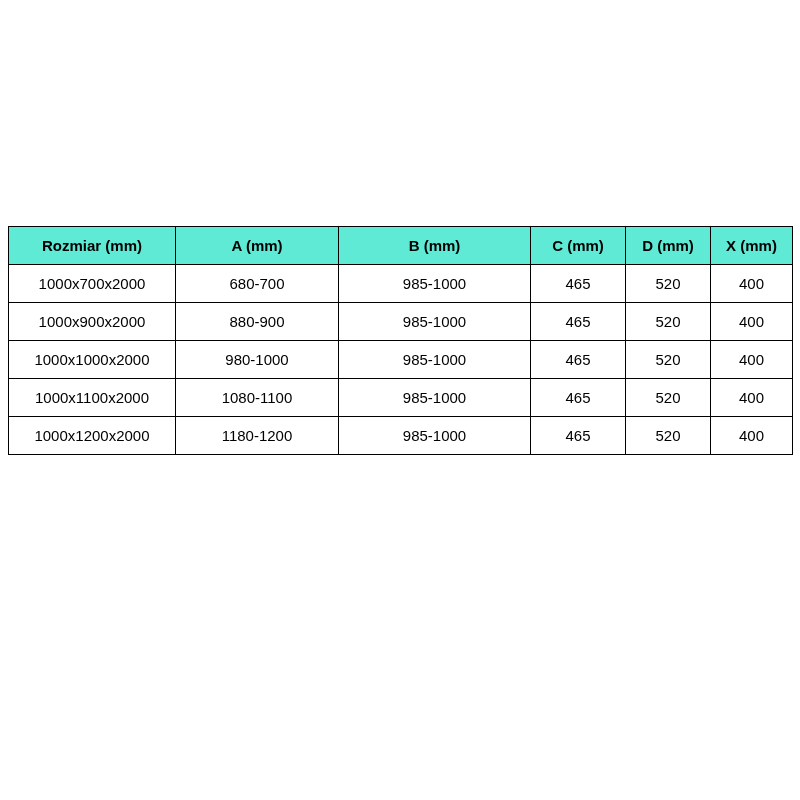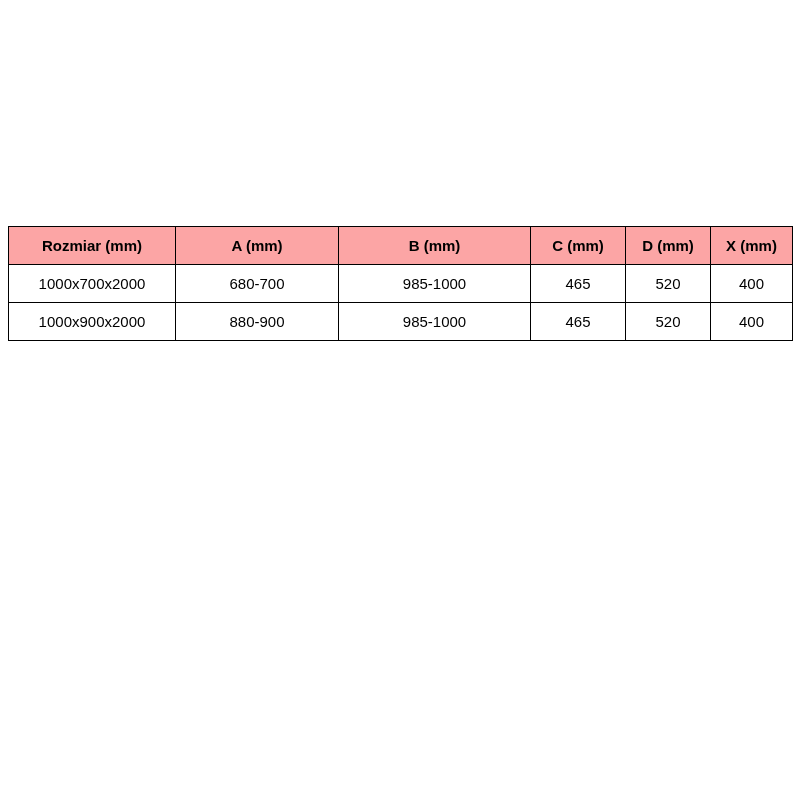--- a/index.html
+++ b/index.html
@@ -33,21 +33,21 @@
     vertical-align: middle;
     height: 37px;
     font-size: 15px;
     color: #000000;
     padding: 0 2px;
     white-space: nowrap;
     overflow: hidden;
   }
   table.spec-table th {
     font-weight: bold;
-    background: #fca5a5;
+    background: #5eead4;
   }
   col.c-rozmiar { width: 167px; }
   col.c-a { width: 163px; }
   col.c-b { width: 192px; }
   col.c-c { width: 95px; }
   col.c-d { width: 85px; }
   col.c-x { width: 82px; }
 </style>
 </head>
 <body>
@@ -82,15 +82,39 @@
         <td>400</td>
       </tr>
       <tr>
         <td>1000x900x2000</td>
         <td>880-900</td>
         <td>985-1000</td>
         <td>465</td>
         <td>520</td>
         <td>400</td>
       </tr>
+      <tr>
+        <td>1000x1000x2000</td>
+        <td>980-1000</td>
+        <td>985-1000</td>
+        <td>465</td>
+        <td>520</td>
+        <td>400</td>
+      </tr>
+      <tr>
+        <td>1000x1100x2000</td>
+        <td>1080-1100</td>
+        <td>985-1000</td>
+        <td>465</td>
+        <td>520</td>
+        <td>400</td>
+      </tr>
+      <tr>
+        <td>1000x1200x2000</td>
+        <td>1180-1200</td>
+        <td>985-1000</td>
+        <td>465</td>
+        <td>520</td>
+        <td>400</td>
+      </tr>
     </tbody>
   </table>
 </div>
 
 </body></html>

